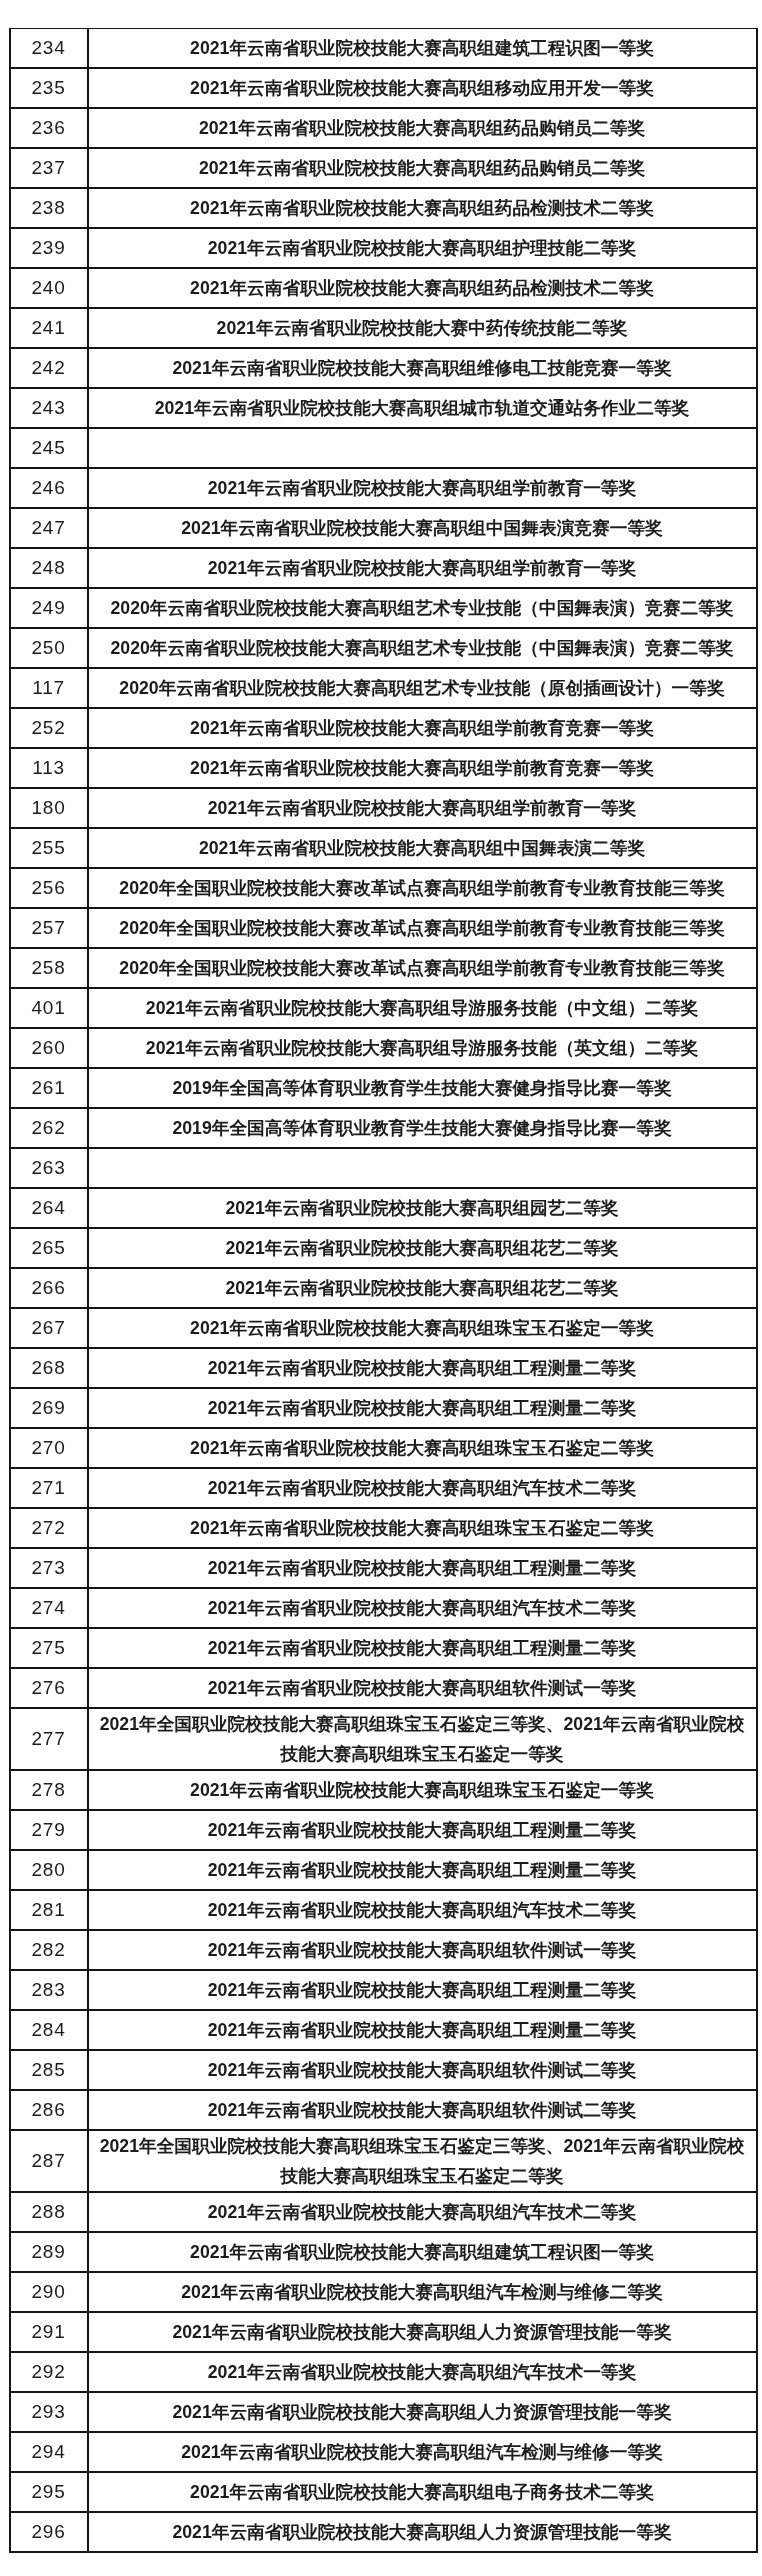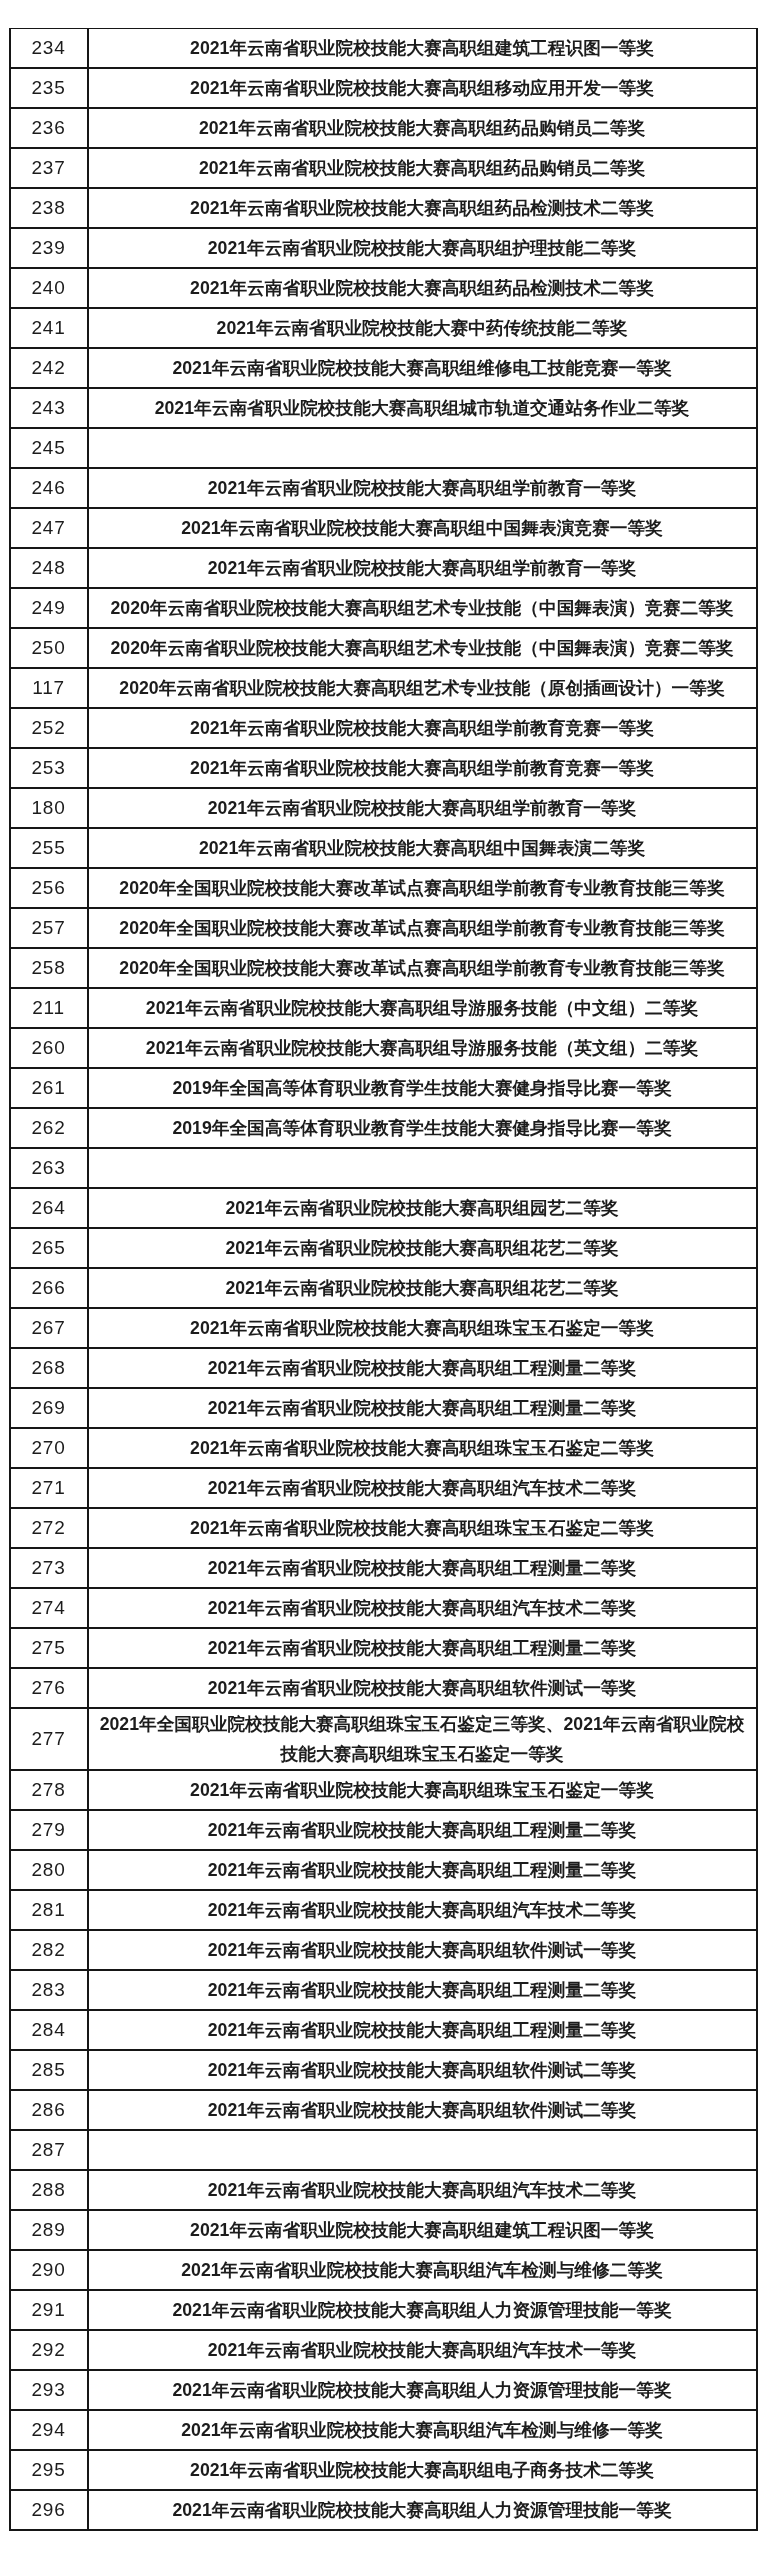--- a/index.html
+++ b/index.html
@@ -125,21 +125,21 @@
     </div>
     <div class="row">
       <div class="cell no">117</div>
       <div class="cell award">2020年云南省职业院校技能大赛高职组艺术专业技能（原创插画设计）一等奖</div>
     </div>
     <div class="row">
       <div class="cell no">252</div>
       <div class="cell award">2021年云南省职业院校技能大赛高职组学前教育竞赛一等奖</div>
     </div>
     <div class="row">
-      <div class="cell no">253</div>
+      <div class="cell no">113</div>
       <div class="cell award">2021年云南省职业院校技能大赛高职组学前教育竞赛一等奖</div>
     </div>
     <div class="row">
       <div class="cell no">180</div>
       <div class="cell award">2021年云南省职业院校技能大赛高职组学前教育一等奖</div>
     </div>
     <div class="row">
       <div class="cell no">255</div>
       <div class="cell award">2021年云南省职业院校技能大赛高职组中国舞表演二等奖</div>
     </div>
@@ -149,21 +149,21 @@
     </div>
     <div class="row">
       <div class="cell no">257</div>
       <div class="cell award">2020年全国职业院校技能大赛改革试点赛高职组学前教育专业教育技能三等奖</div>
     </div>
     <div class="row">
       <div class="cell no">258</div>
       <div class="cell award">2020年全国职业院校技能大赛改革试点赛高职组学前教育专业教育技能三等奖</div>
     </div>
     <div class="row">
-      <div class="cell no">211</div>
+      <div class="cell no">401</div>
       <div class="cell award">2021年云南省职业院校技能大赛高职组导游服务技能（中文组）二等奖</div>
     </div>
     <div class="row">
       <div class="cell no">260</div>
       <div class="cell award">2021年云南省职业院校技能大赛高职组导游服务技能（英文组）二等奖</div>
     </div>
     <div class="row">
       <div class="cell no">261</div>
       <div class="cell award">2019年全国高等体育职业教育学生技能大赛健身指导比赛一等奖</div>
     </div>
@@ -261,20 +261,21 @@
     <div class="row">
       <div class="cell no">285</div>
       <div class="cell award">2021年云南省职业院校技能大赛高职组软件测试二等奖</div>
     </div>
     <div class="row">
       <div class="cell no">286</div>
       <div class="cell award">2021年云南省职业院校技能大赛高职组软件测试二等奖</div>
     </div>
     <div class="row">
       <div class="cell no">287</div>
+      <div class="cell award">2021年全国职业院校技能大赛高职组珠宝玉石鉴定三等奖、2021年云南省职业院校技能大赛高职组珠宝玉石鉴定二等奖</div>
     </div>
     <div class="row">
       <div class="cell no">288</div>
       <div class="cell award">2021年云南省职业院校技能大赛高职组汽车技术二等奖</div>
     </div>
     <div class="row">
       <div class="cell no">289</div>
       <div class="cell award">2021年云南省职业院校技能大赛高职组建筑工程识图一等奖</div>
     </div>
     <div class="row">

